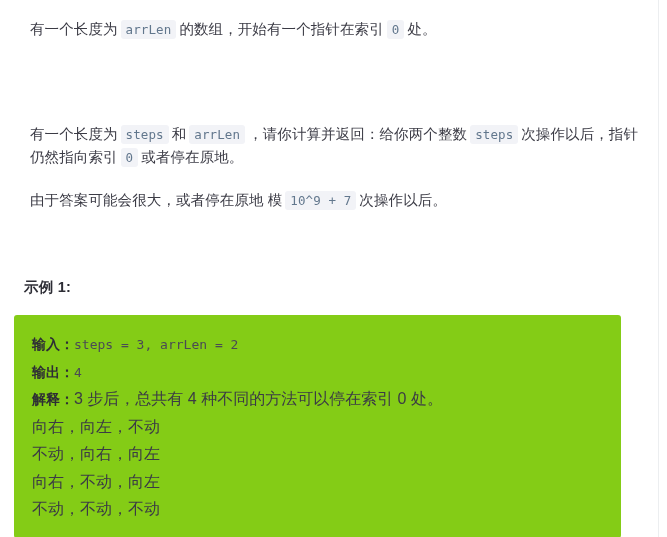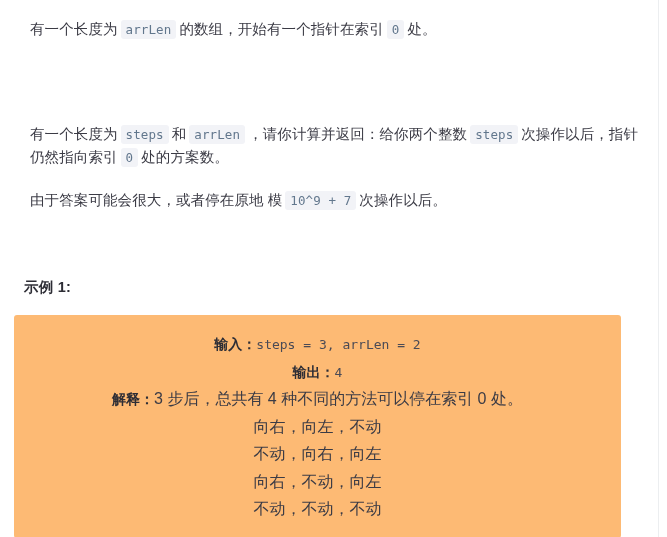--- a/index.html
+++ b/index.html
@@ -91,29 +91,28 @@
 
   pre.codeblock {
     position: absolute;
     left: 14px;
     top: 315px;
     width: 607px;
     min-height: 222px;
     margin: 0;
     padding: 16px 18px 14px 18px;
     box-sizing: border-box;
-    background: #fdba74;
+    background: #84cc16;
     border-radius: 3px;
     font-family: "DejaVu Sans Mono", "Liberation Mono", monospace;
     font-size: 13px;
     line-height: 26.5px;
     color: #4a4a55;
     white-space: pre-wrap;
     overflow: hidden;
-    text-align: center;
   }
   pre.codeblock .lbl {
     font-family: "Liberation Sans", "DejaVu Sans", sans-serif;
     font-weight: bold;
     font-size: 14px;
     color: #2d2d35;
   }
   pre.codeblock .cjk {
     font-family: "Liberation Sans", "DejaVu Sans", sans-serif;
     font-size: 16px;
@@ -127,21 +126,21 @@
   .cb-line { display: block; }
 </style>
 </head>
 <body>
 
 <div id="page">
 
   <div class="content">
 
     <p class="para para-1"><span>有一个长度为</span><code class="inline">arrLen</code><span>的数组，开始有一个指针在索引</span><code class="inline">0</code><span>处。</span></p>
-    <p class="para para-3"><span>有一个长度为</span><code class="inline">steps</code><span>和</span><code class="inline">arrLen</code><span>，请你计算并返回：给你两个整数</span><code class="inline">steps</code><span>次操作以后，指针仍然指向索引</span><code class="inline">0</code><span>处的方案数。</span></p>
+    <p class="para para-3"><span>有一个长度为</span><code class="inline">steps</code><span>和</span><code class="inline">arrLen</code><span>，请你计算并返回：给你两个整数</span><code class="inline">steps</code><span>次操作以后，指针仍然指向索引</span><code class="inline">0</code><span>或者停在原地。</span></p>
     <p class="para para-4"><span>由于答案可能会很大，或者停在原地 模</span><code class="inline">10^9 + 7</code><span>次操作以后。</span></p>
 
     <h4 class="example-title">示例 1:</h4>
 
     <pre class="codeblock"><span class="cb-line"><span class="lbl">输入：</span><span class="mono">steps = 3, arrLen = 2</span></span><span class="cb-line"><span class="lbl">输出：</span><span class="mono">4</span></span><span class="cb-line"><span class="lbl">解释：</span><span class="cjk">3 步后，总共有 4 种不同的方法可以停在索引 0 处。</span></span><span class="cb-line"><span class="cjk">向右，向左，不动</span></span><span class="cb-line"><span class="cjk">不动，向右，向左</span></span><span class="cb-line"><span class="cjk">向右，不动，向左</span></span><span class="cb-line"><span class="cjk">不动，不动，不动</span></span></pre>
 
   </div>
 
   <div class="scrollbar-track">
     

